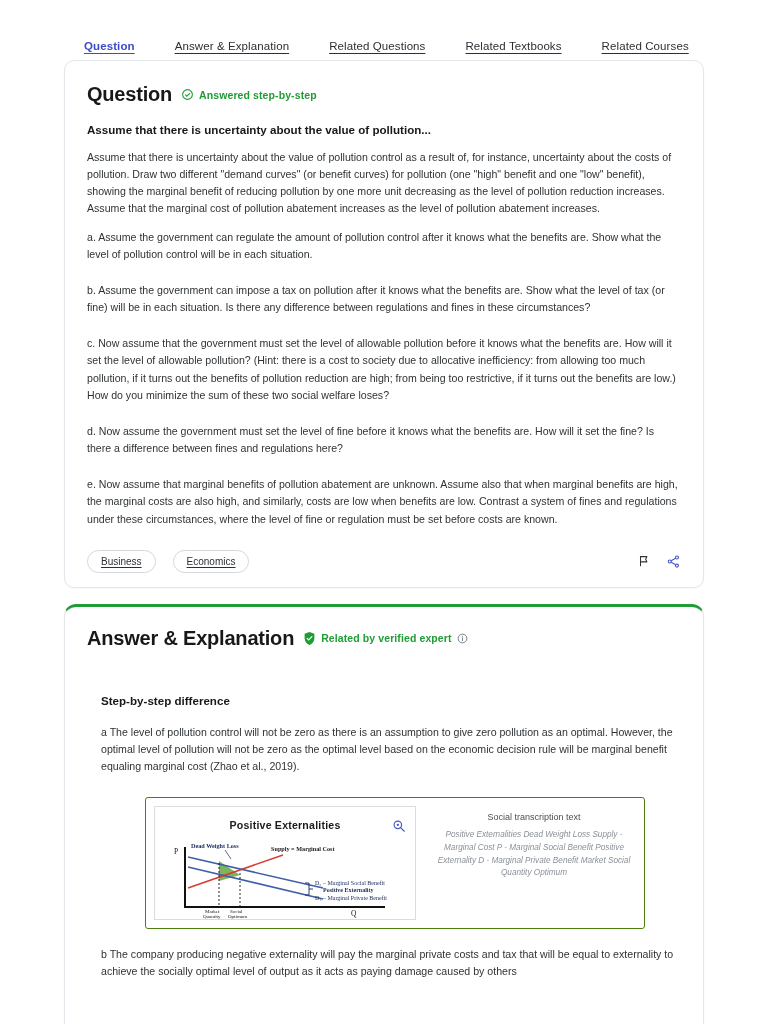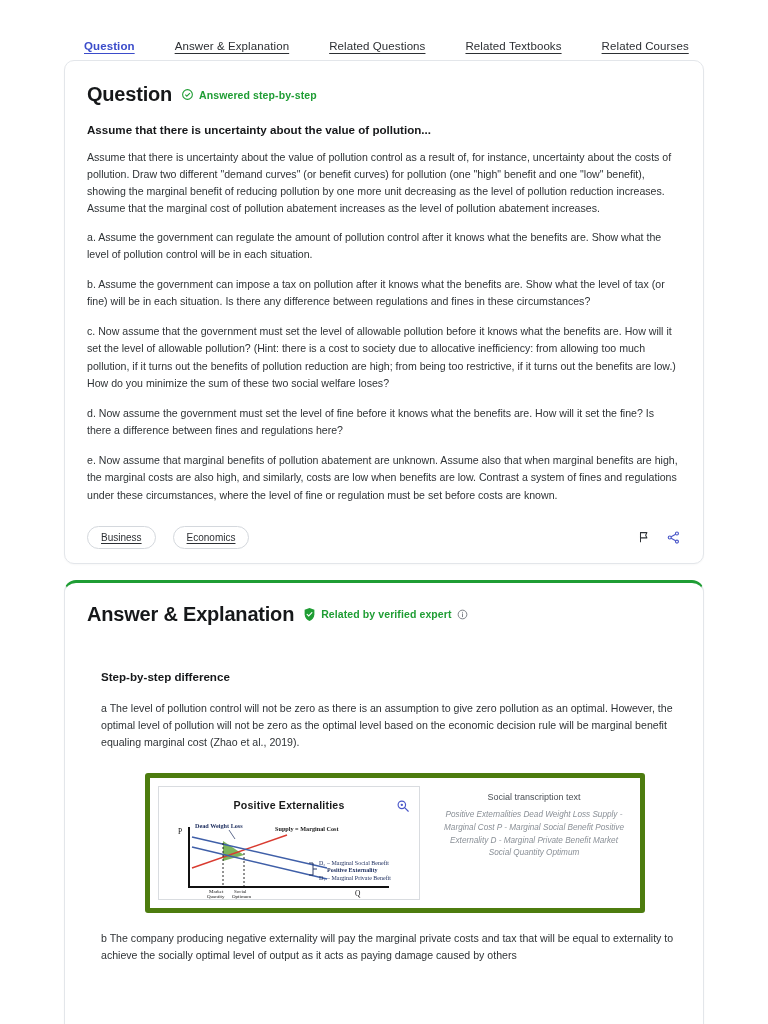--- a/index.html
+++ b/index.html
@@ -77,21 +77,21 @@
     color: #16181a;
   }
 
   p.body {
     font-size: 10.6px;
     line-height: 1.62;
     color: #2f3336;
     margin: 13px 0 0 0;
   }
   p.body.tight { margin-top: 11px; }
-  p.body.gap { margin-top: 13px; }
+  p.body.gap { margin-top: 19px; }
 
   
   .foot {
     display: flex;
     align-items: center;
     margin-top: 22px;
   }
   .tags { display: flex; gap: 17px; }
   .tag {
     border: 1px solid #d4d8dd;
@@ -115,21 +115,21 @@
   }
   .step-p {
     font-size: 10.6px; line-height: 1.62; color: #2f3336;
     margin: 17px 0 0 14px;
   }
 
   
   .figure-block {
     margin: 22px 0 0 58px;
     width: 500px;
-    border: 5px solid #4d7c0f;
+    border: 1px solid #4d7c0f;
     border-radius: 3px;
     display: flex;
     background: #fff;
   }
   .fig-left {
     width: 262px;
     margin: 8px;
     border: 1px solid #d9dce0;
     position: relative;
     background: #fff;

